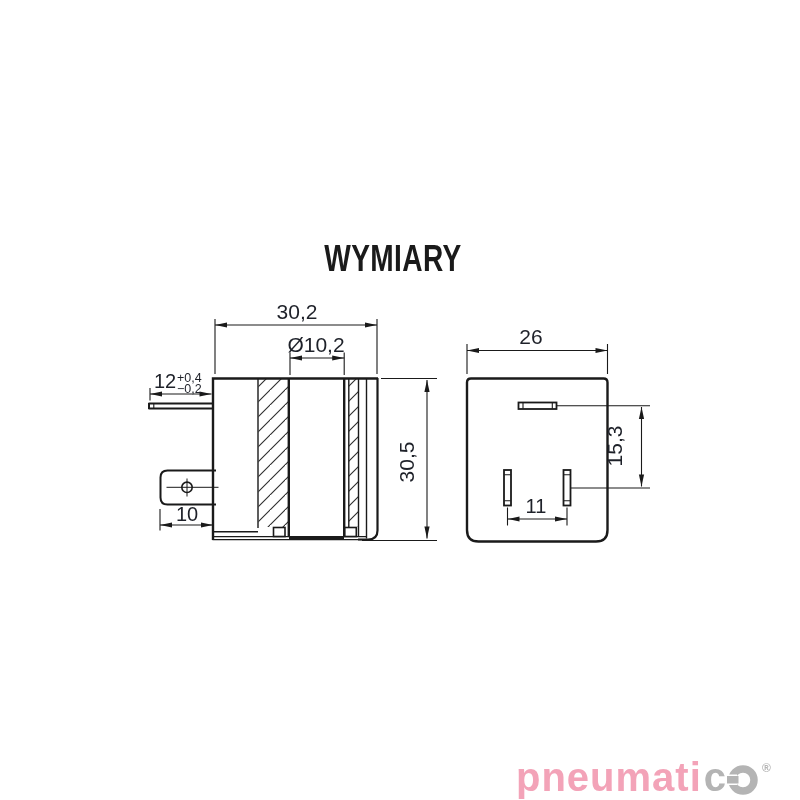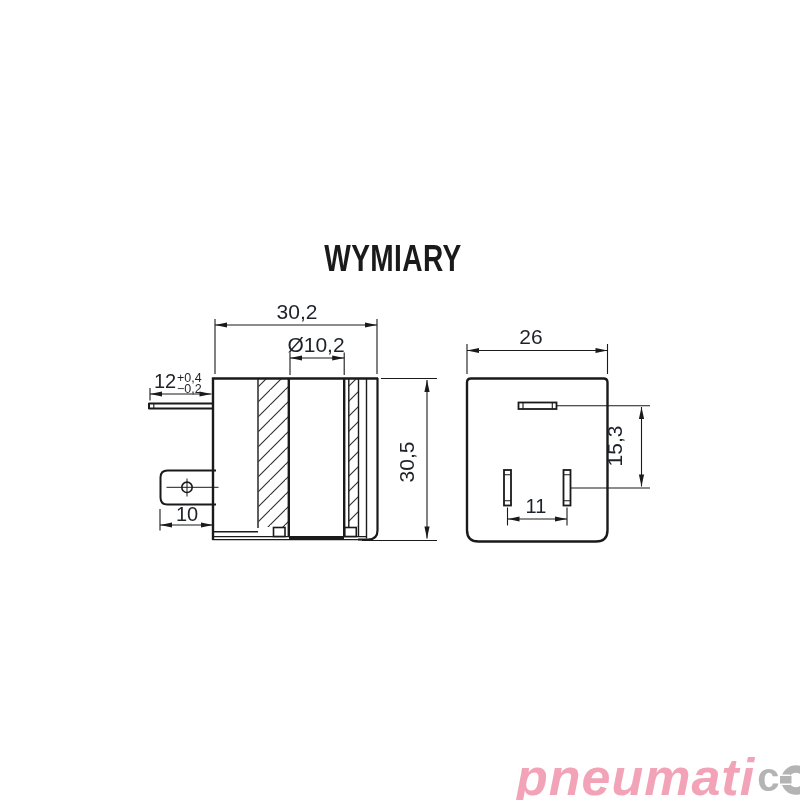--- a/index.html
+++ b/index.html
@@ -25,23 +25,22 @@
     font-family:"Liberation Sans", sans-serif;
     fill:#1e2129;
   }
   .logo{
     position:absolute;
     left:516px;top:759px;
     display:flex;align-items:flex-start;
     white-space:nowrap;
   }
   .logo .pink{
-    font-size:52px;font-weight:bold;letter-spacing:1px;
+    font-size:40px;font-weight:bold;letter-spacing:1px;
     line-height:36px;
-    font-style:italic;
   }
   .logo .gray{
     font-size:40px;font-weight:bold;letter-spacing:0;
     line-height:36px;margin-left:2px;
   }
   .logo .osym{display:inline-block;margin-left:1px;margin-top:6px;}
   .logo .reg{font-size:12px;font-weight:bold;margin-top:2px;margin-left:1px;}
 </style>
 </head>
 <body>

